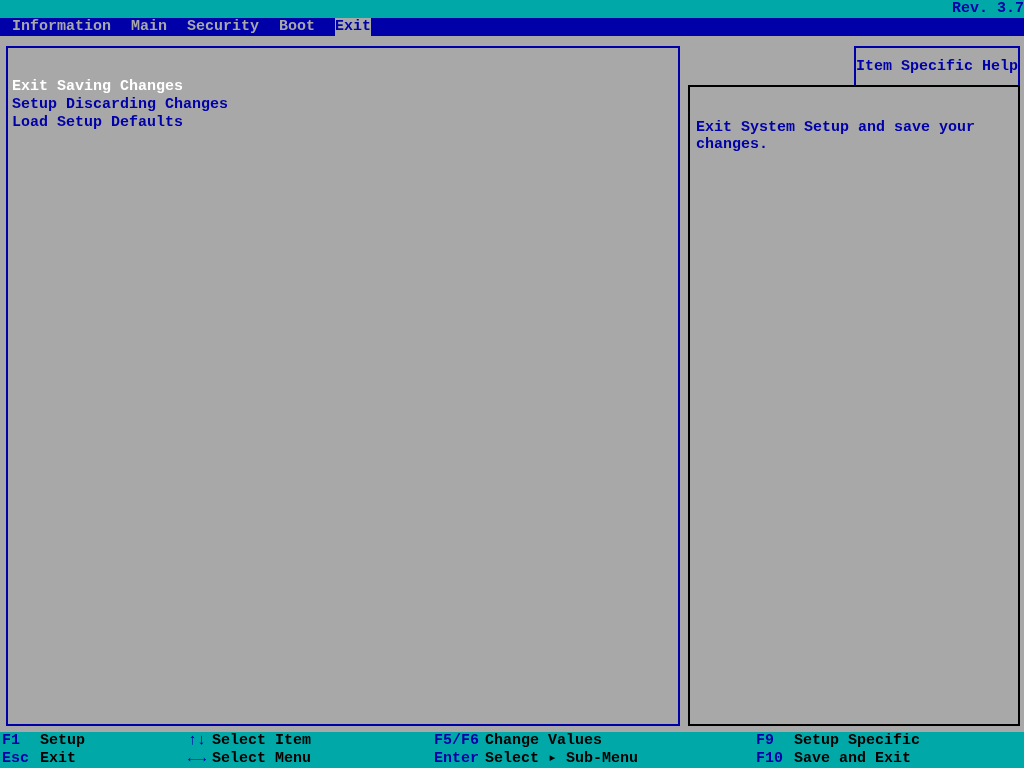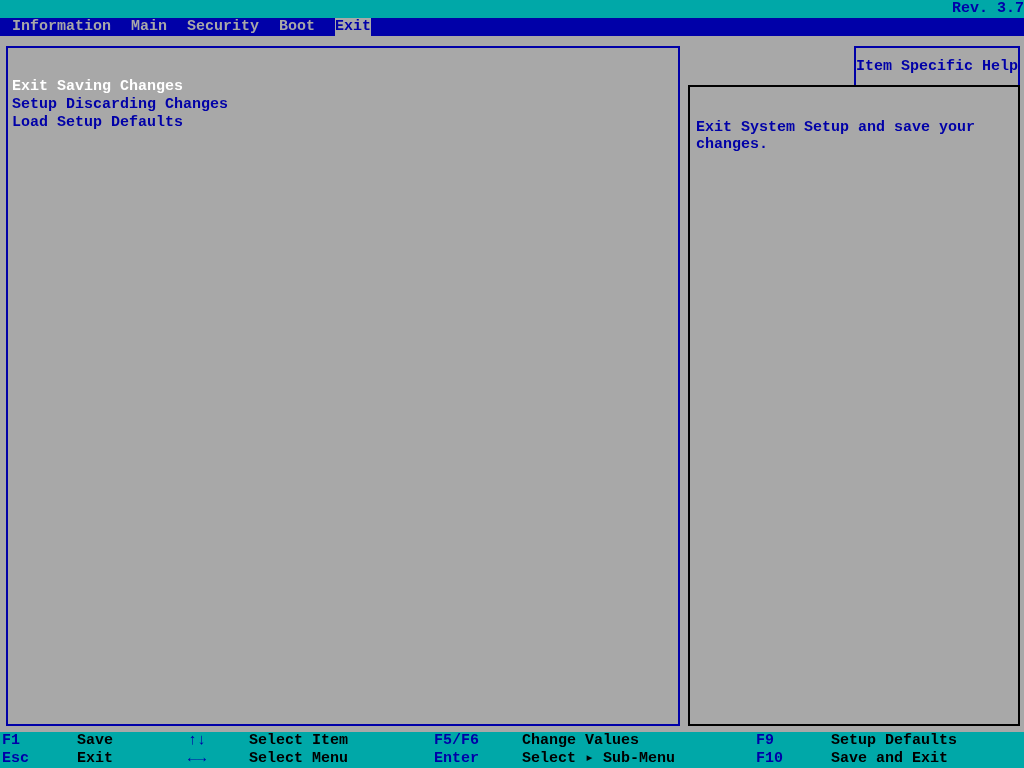--- a/index.html
+++ b/index.html
@@ -103,21 +103,20 @@
     display: grid;
     grid-template-columns: 186px 246px 322px auto;
     grid-template-rows: 18px 18px;
     padding: 0 2px;
   }
   .footer .cell {
     display:flex;
     align-items:flex-end;
     line-height: 18px;
     white-space: pre;
-    gap: 37px;
   }
   .footer .key { color:#0000a8; }
   .footer .lbl { color:#000000; margin-left:2px; }
   .arrow { font-family: inherit; }
 </style>
 </head>
 <body>
 
 <div class="screen">
   <div class="titlebar">
@@ -144,33 +143,33 @@
       </div>
       <div class="help-body-panel">
         <span>Exit System Setup and save your changes.</span>
       </div>
     </div>
   </div>
 
   <div class="footer">
     <div class="cell">
       <span class="key">F1</span>
-      <span class="lbl" style="margin-left:20px">Save</span>
+      <span class="lbl" style="margin-left:20px">Setup</span>
     </div>
     <div class="cell">
       <span class="key arrow">↑↓</span>
       <span class="lbl" style="margin-left:6px">Select Item</span>
     </div>
     <div class="cell">
       <span class="key">F5/F6</span>
       <span class="lbl" style="margin-left:6px">Change Values</span>
     </div>
     <div class="cell">
       <span class="key">F9</span>
-      <span class="lbl" style="margin-left:20px">Setup Defaults</span>
+      <span class="lbl" style="margin-left:20px">Setup Specific</span>
     </div>
     <div class="cell">
       <span class="key">Esc</span>
       <span class="lbl" style="margin-left:11px">Exit</span>
     </div>
     <div class="cell">
       <span class="key arrow">←→</span>
       <span class="lbl" style="margin-left:6px">Select Menu</span>
     </div>
     <div class="cell">

